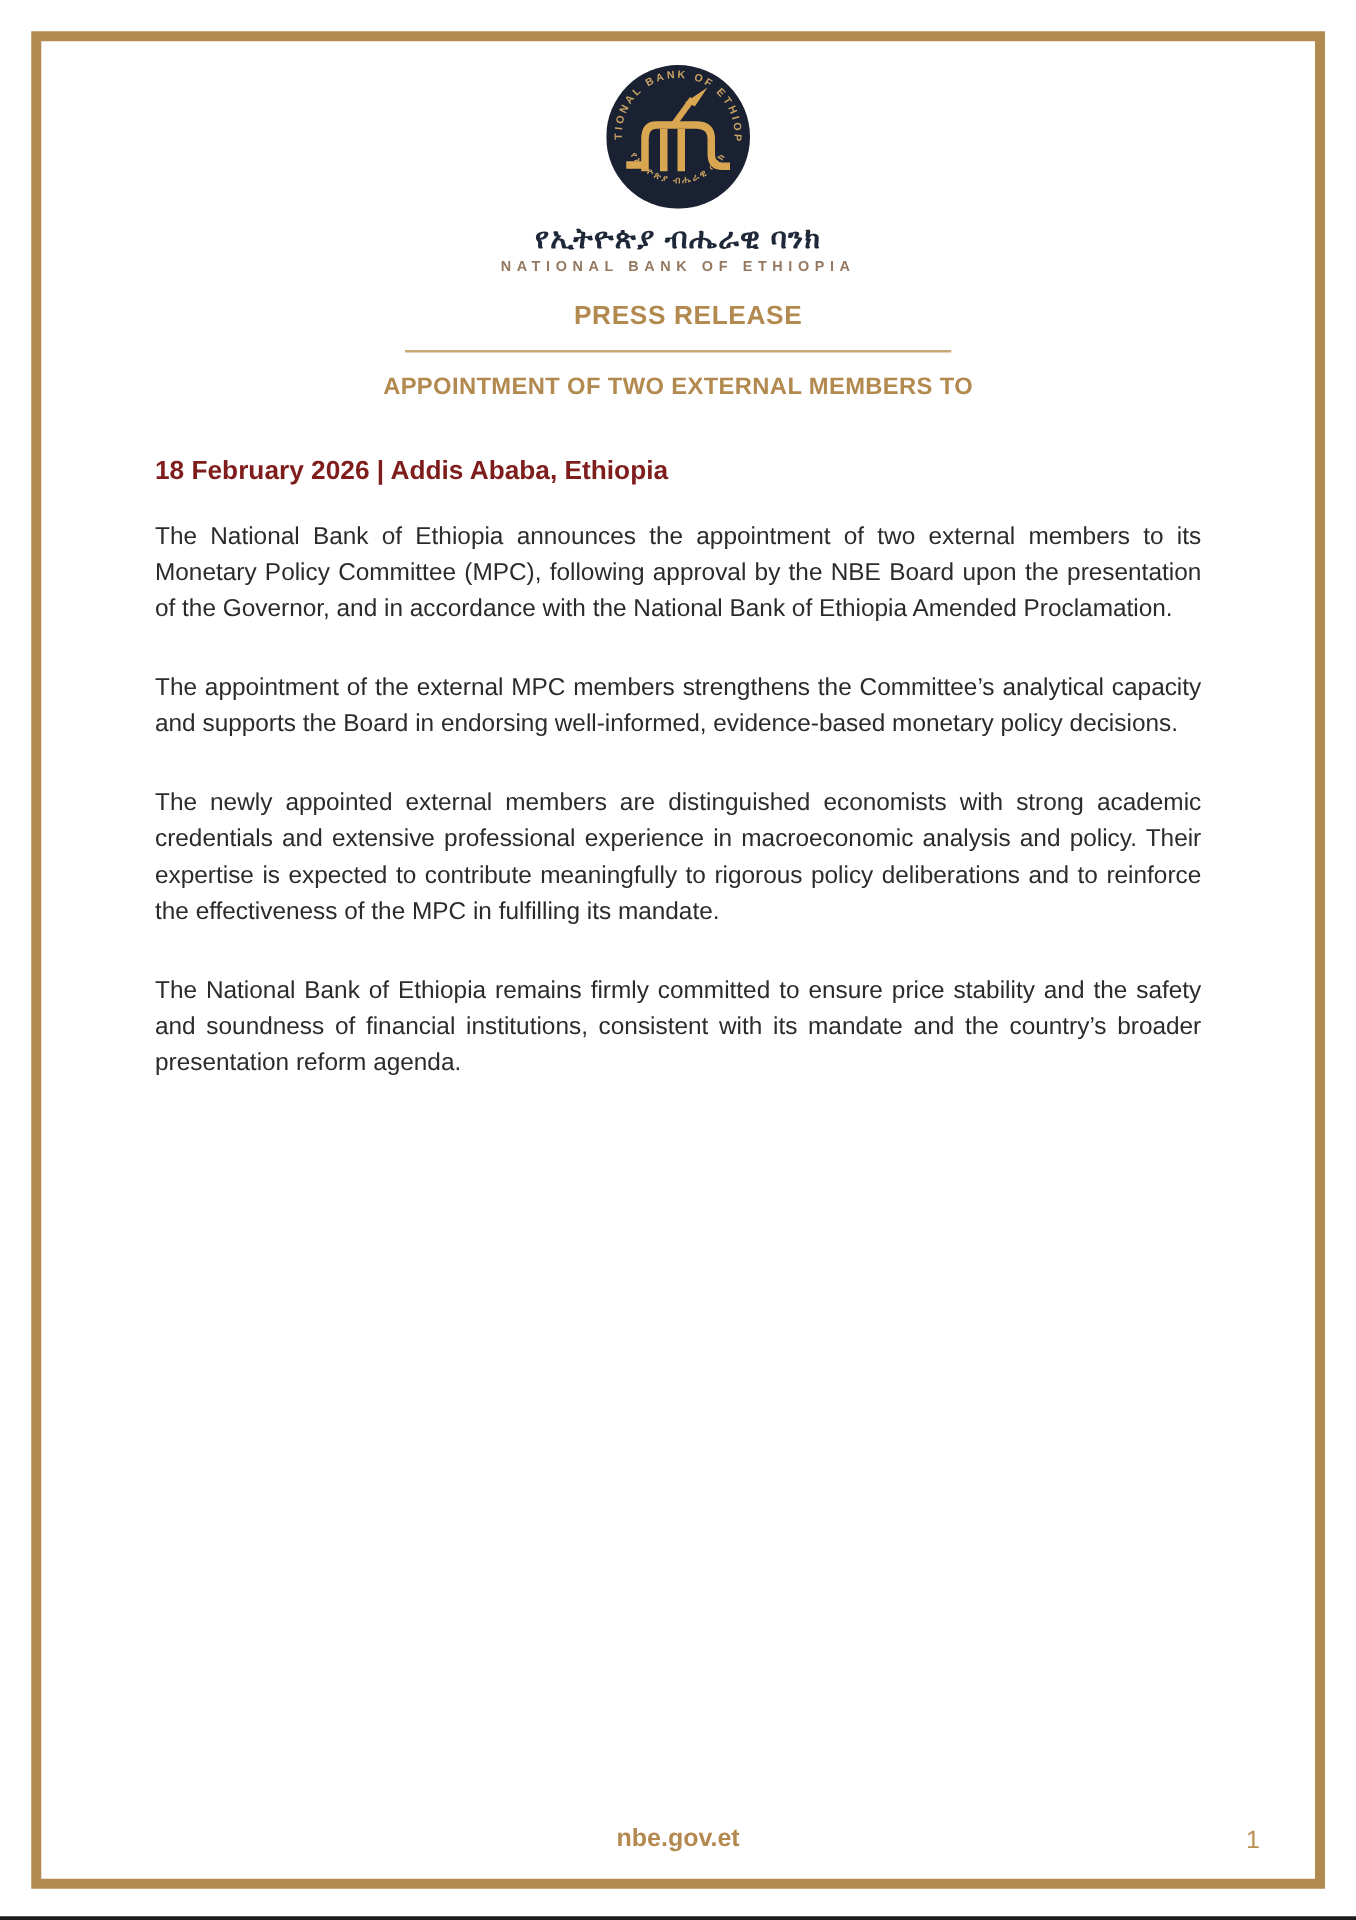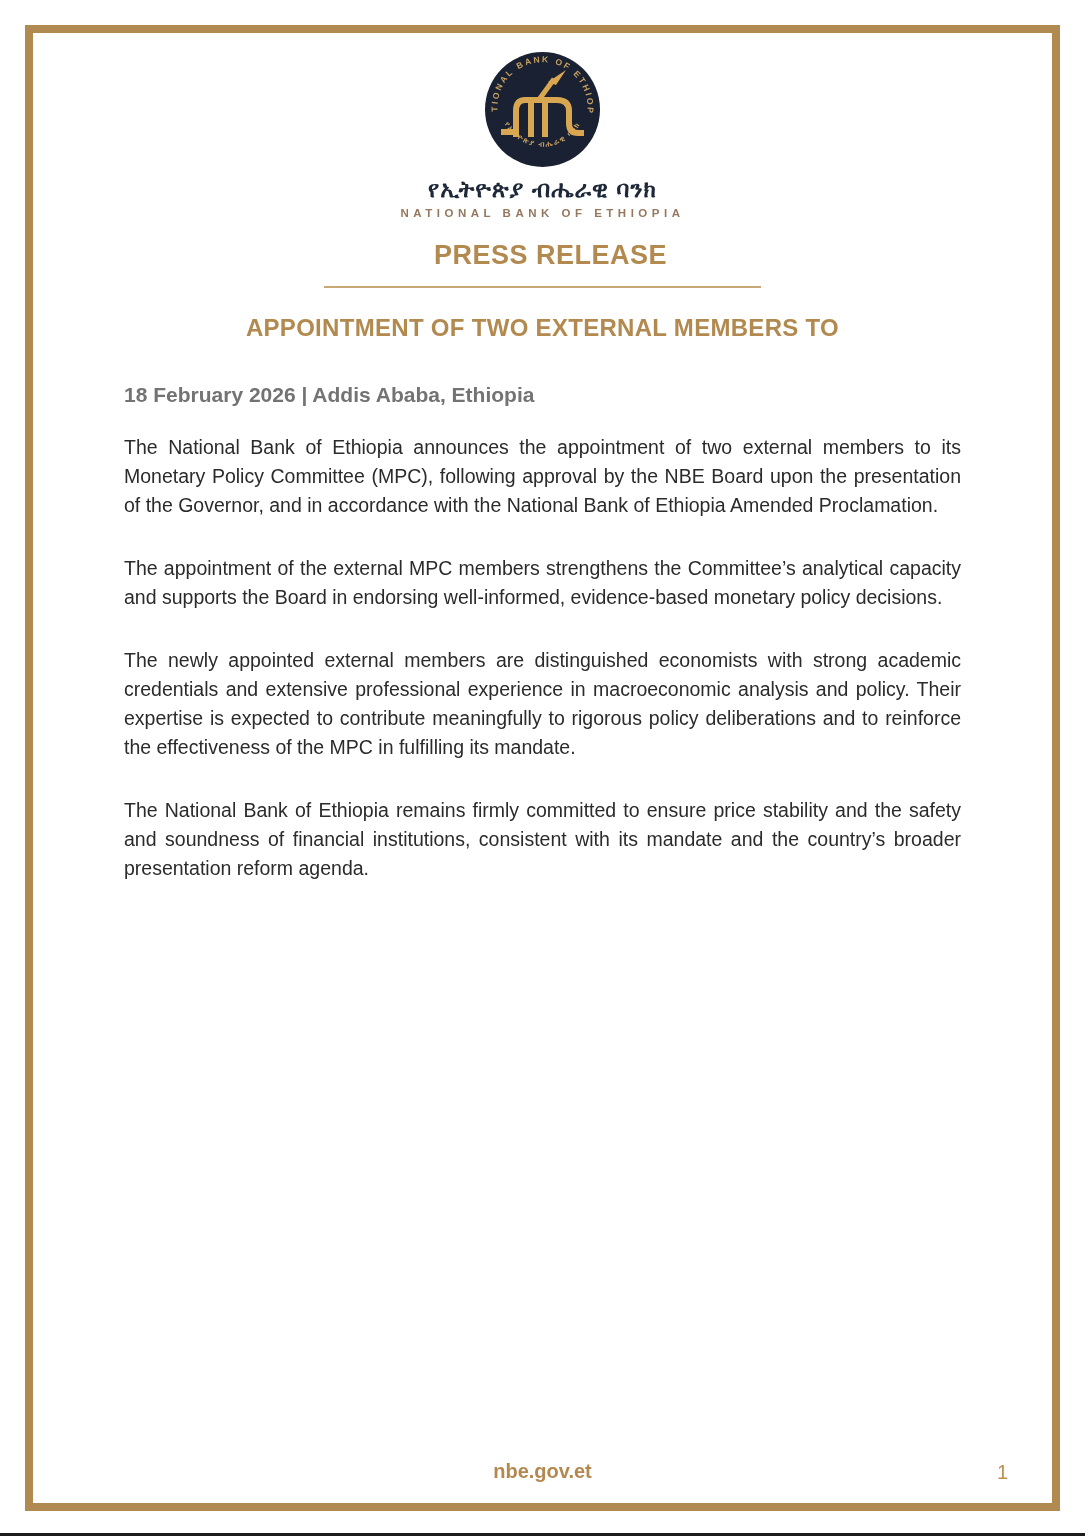--- a/index.html
+++ b/index.html
@@ -34,42 +34,42 @@
     font-size:23px; font-weight:bold;
     color:#1e2838; letter-spacing:1px;
   }
   .masthead-latin {
     margin-top:4px;
     font-size:11.5px; font-weight:bold;
     color:#95785f; letter-spacing:4.5px;
   }
   .kicker {
     margin-top:21px;
-    font-size:27px; font-weight:bold;
+    font-size:21px; font-weight:bold;
     color:#b2894f; letter-spacing:0.5px;padding-left:16px;
   }
   .divider {
     width:437px; height:2px;
     background:#c9a878;
     margin:15px auto 0 auto;
   }
   .headline {
-    margin-top:22px;
-    font-size:24px; font-weight:bold;
+    margin-top:10px;
+    font-size:19px; font-weight:bold;
     color:#b2894f; line-height:35px;
     letter-spacing:0.3px;
   }
   .body-col {
     margin:0 91px;
     text-align:left;
   }
   .dateline {
     margin-top:38px;
     font-size:21px; font-weight:bold;
-    color:#737373;
+    color:#7f1d1d;
   }
   .paragraphs p {
     margin-top:34px;
     font-size:19.5px;
     line-height:29px;
     color:#2b2b2b;
     text-align:justify;
   }
   .paragraphs p:first-child { margin-top:26px; }
   .footer {

